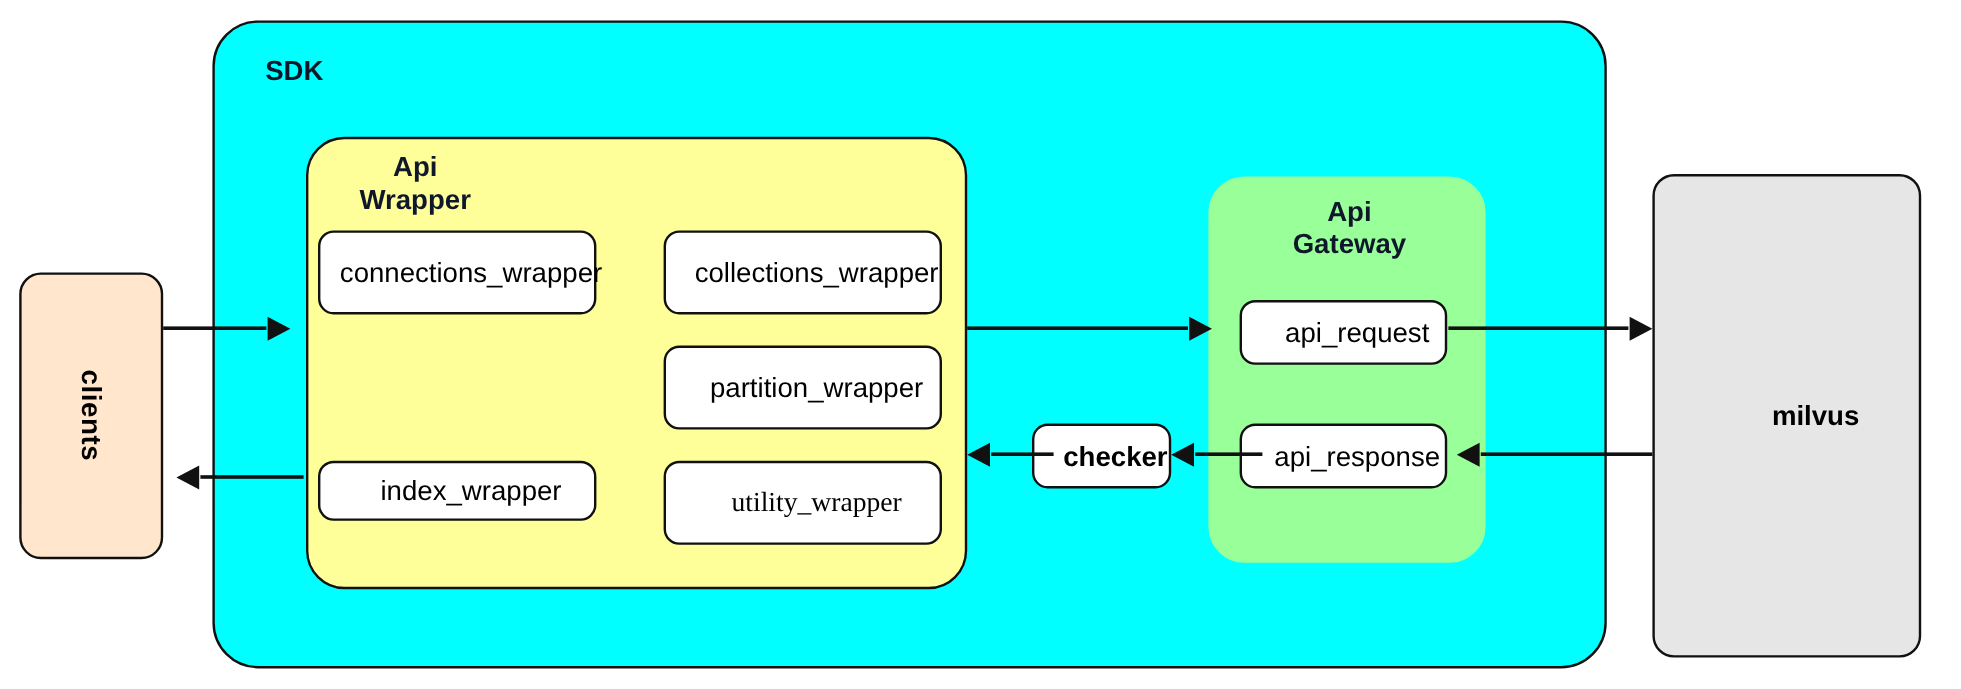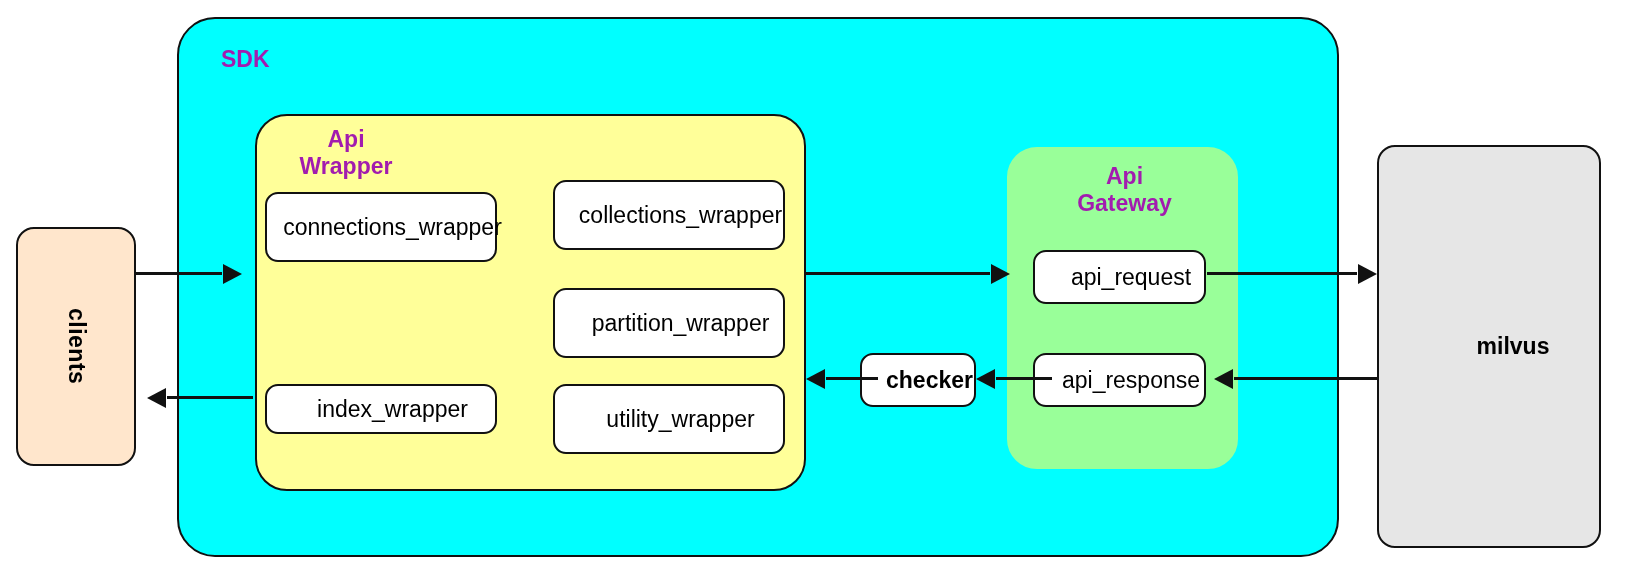--- a/index.html
+++ b/index.html
@@ -26,21 +26,21 @@
     justify-content: center;
   }
 
   
   .container {
     border-radius: 36px;
   }
   .container > .container-title {
     position: absolute;
     font-weight: bold;
-    color: #a21caf;
+    color: #0f172a;
     line-height: 1.18;
     white-space: pre-line;
     text-align: center;
   }
 
   #sdk-container {
     left: 177px;
     top: 17px;
     width: 1162px;
     height: 540px;
@@ -120,25 +120,25 @@
     left: 1377px;
     top: 145px;
     width: 224px;
     height: 403px;
     background: #e6e6e6;
     padding-left: 48px;
   }
 
   
   #connections-wrapper { left: 265px;  top: 192px; width: 232px; height: 70px; }
-  #collections-wrapper { left: 553px;  top: 180px; width: 232px; height: 70px; }
+  #collections-wrapper { left: 553px;  top: 192px; width: 232px; height: 70px; }
   #schema-wrapper      { left: 265px;  top: 288px; width: 232px; height: 70px; }
   #partition-wrapper   { left: 553px;  top: 288px; width: 232px; height: 70px; }
   #index-wrapper       { left: 265px;  top: 384px; width: 232px; height: 50px; }
-  #utility-wrapper     { left: 553px;  top: 384px; width: 232px; height: 70px; }
+  #utility-wrapper     { left: 553px;  top: 384px; width: 232px; height: 70px; font-family: Liberation Serif, serif; }
 
   
   #api-request-box  { left: 1033px; top: 250px; width: 173px; height: 54px; }
   #api-response-box { left: 1033px; top: 353px; width: 173px; height: 54px; }
 
   
   #checker-box { left: 860px; top: 353px; width: 116px; height: 54px; font-weight: bold; }
 
   
   .arrow {

